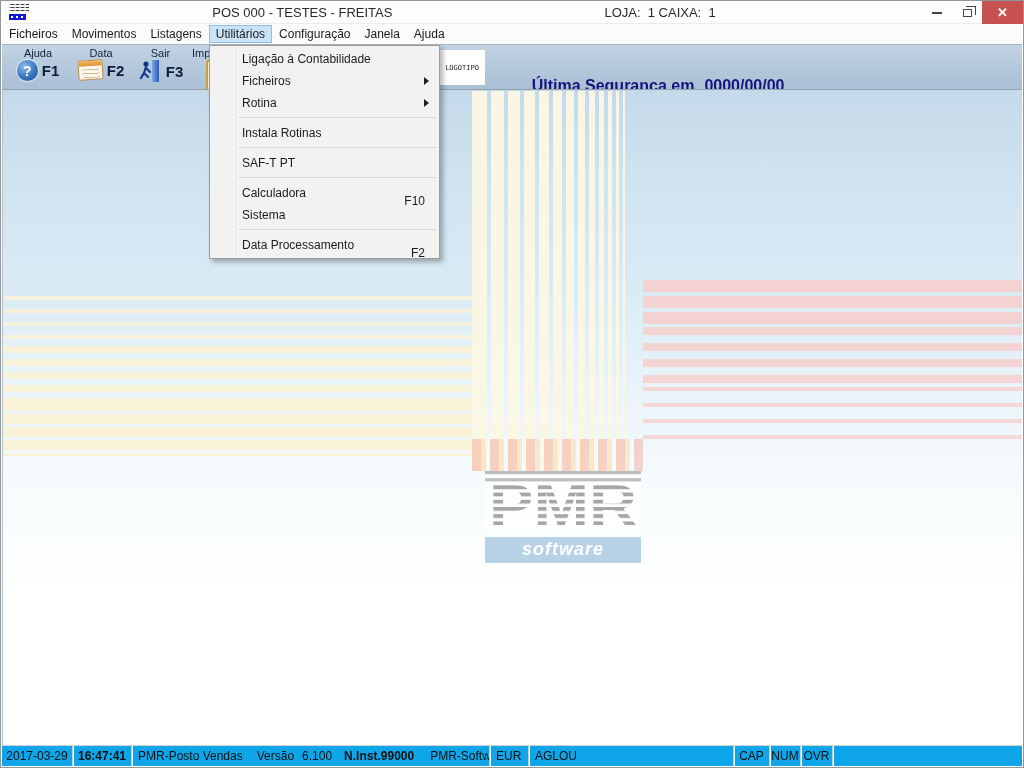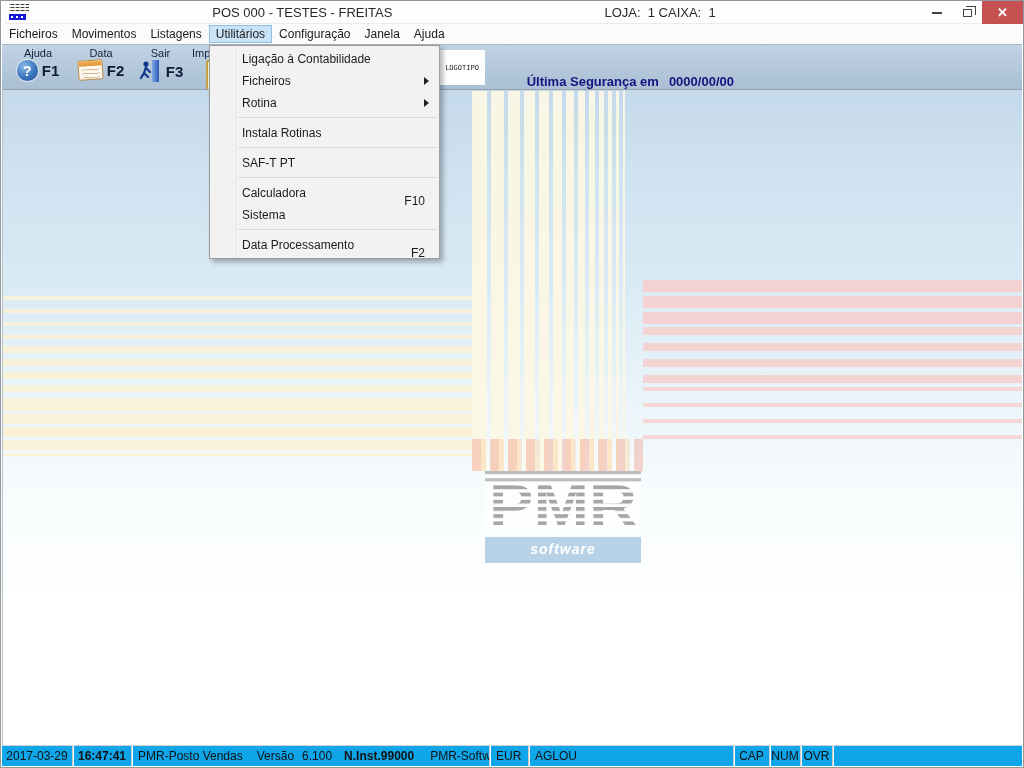--- a/index.html
+++ b/index.html
@@ -56,21 +56,21 @@
   .ic-exit .door { position:absolute; right:3px; top:0; width:7px; height:22px; background:linear-gradient(90deg,#7fa8e8,#2d55b8); }
   .ic-exit svg { position:absolute; left:0; top:0; }
   .ic-print-tile { width:37px; height:33px; border:2px solid #c9a23e; background:#f6eecb; border-radius:2px; display:flex; align-items:center; justify-content:center; }
   .ic-print { position:relative; width:24px; height:15px; background:linear-gradient(#e8e8f0,#c2c2cc); border:1px solid #8e8e9a; border-radius:2px; }
   .ic-print::before { content:""; position:absolute; left:4px; top:-5px; width:15px; height:6px; background:#fff; border:1px solid #9a9aa6; }
   .ic-print::after { content:""; position:absolute; left:3px; bottom:2px; width:17px; height:4px; background:#fafafa; border:1px solid #9a9aa6; }
 
   .logo-box { position:absolute; left:437px; top:5px; width:46px; height:35px; background:#fff; z-index:1;
     display:flex; align-items:center; justify-content:center;
     font-family:"DejaVu Sans Mono", monospace; font-size:7px; letter-spacing:0; color:#222; overflow:hidden; }
-  .backup { position:absolute; left:503px; top:14px; font-size:13px; font-weight:bold; color:#14147e; white-space:pre; }
+  .backup { position:absolute; left:503px; top:14px; font-size:16px; font-weight:bold; color:#14147e; white-space:pre; }
   .backup .val { margin-left:10px; }
 
   
   .client { position:absolute; top:88px; left:1px; right:1px; bottom:22px; overflow:hidden;
     border-top:1px solid #98a1a8; border-left:1px solid #b6bfc6;
     background:linear-gradient(180deg,#c4d9ea 0%,#cee2f0 12%,#d8eaf4 28%,#e9f3f9 45%,#f8fcfd 62%,#ffffff 78%,#ffffff 100%);padding-left:9px; }
   .band { position:absolute; pointer-events:none; }
   .lb1 { left:0; width:469px; top:206px; height:50px; background:repeating-linear-gradient(180deg,rgba(250,242,214,.85) 0 4px,rgba(0,0,0,0) 4px 13px); }
   .lb2 { left:0; width:469px; top:256px; height:55px; background:repeating-linear-gradient(180deg,rgba(250,242,214,.9) 0 7px,rgba(0,0,0,0) 7px 13px); }
   .lb3 { left:0; width:469px; top:311px; height:55px; background:repeating-linear-gradient(180deg,rgba(250,242,214,.95) 0 10px,rgba(0,0,0,0) 10px 13px); }
@@ -90,21 +90,21 @@
       var(--c) 106px 113px, var(--t) 113px 117px,
       var(--c) 117px 123px, var(--t) 123px 127px,
       var(--c) 127px 132px, var(--t) 132px 136px,
       var(--c) 136px 140px, var(--t) 140px 144px,
       var(--c) 144px 147px, var(--t) 147px 151px,
       var(--c) 151px 153px, var(--t) 153px 154px); }
   .plaid { left:469px; top:349px; width:171px; height:32px; opacity:.55;
     background:repeating-linear-gradient(90deg,rgba(238,120,96,.55) 0 9px,rgba(250,190,120,.5) 9px 14px,rgba(255,255,255,.25) 14px 18px); }
   .pmr-logo { position:absolute; left:482px; top:381px; width:156px; height:88px; }
   .pmr-soft { margin-top:4px; width:156px; height:26px; background:#b7d2e6; color:#fff;
-    font-style:italic; font-weight:bold; font-size:14px; text-align:center; line-height:25px; letter-spacing:1px; }
+    font-style:italic; font-weight:bold; font-size:18px; text-align:center; line-height:25px; letter-spacing:1px; }
 
   
   .menu { position:absolute; left:208px; top:44px; width:231px; z-index:50;
     background:#f2f2f2; border:1px solid #9b9b9b; box-shadow:3px 3px 5px rgba(0,0,0,.3);
     padding:2px 0; font-size:12px; color:#1b1b1b; }
   .menu::before { content:""; position:absolute; left:26px; top:0; bottom:0; width:1px; background:#e3e3e3; box-shadow:1px 0 0 #fbfbfb; }
   .mi { height:22px; display:flex; align-items:center; padding-left:32px; padding-right:10px; position:relative; }
   .mi .sc { margin-left:auto; padding-right:4px;margin-top:16px; }
   .mi .arrow { margin-left:auto; width:0; height:0; border-left:5px solid #222; border-top:4px solid transparent; border-bottom:4px solid transparent; }
   .msep { height:1px; background:#d9d9d9; margin:3px 2px 4px 28px; }

